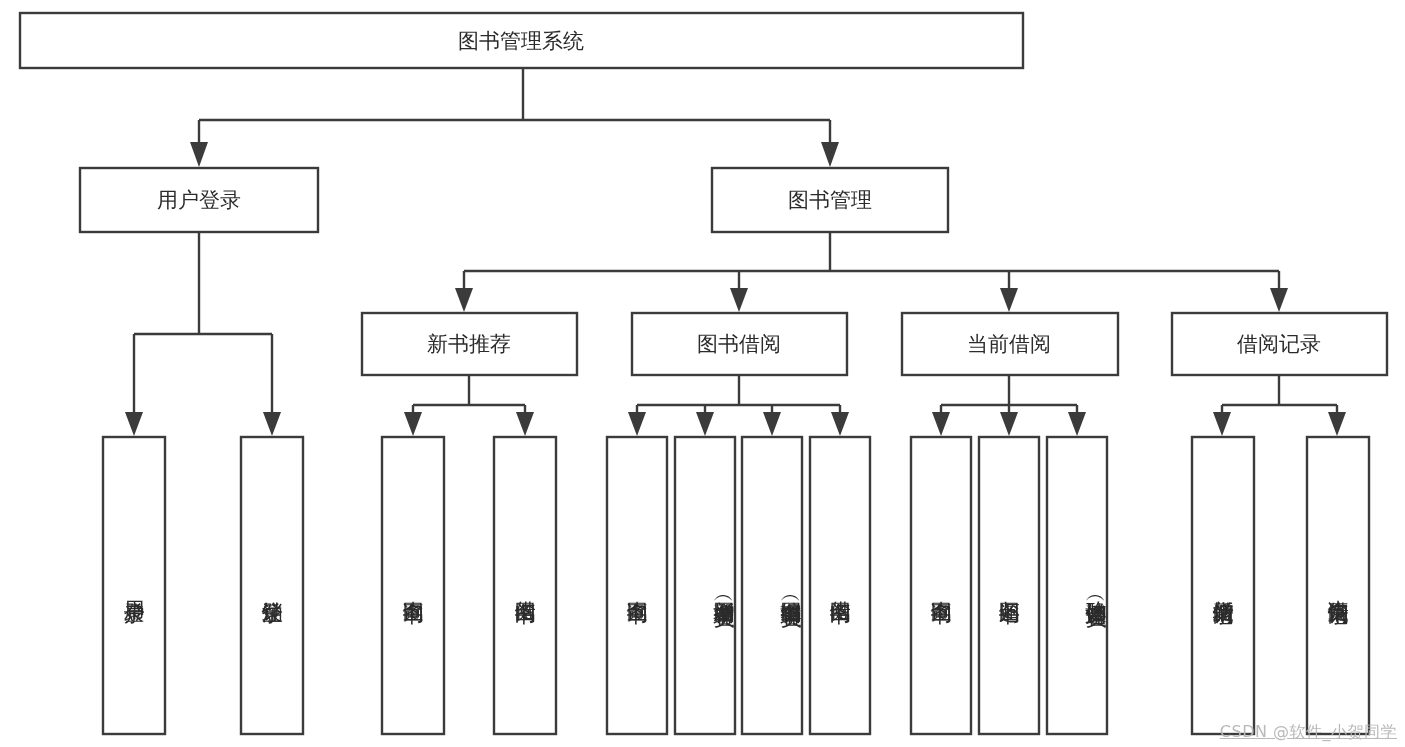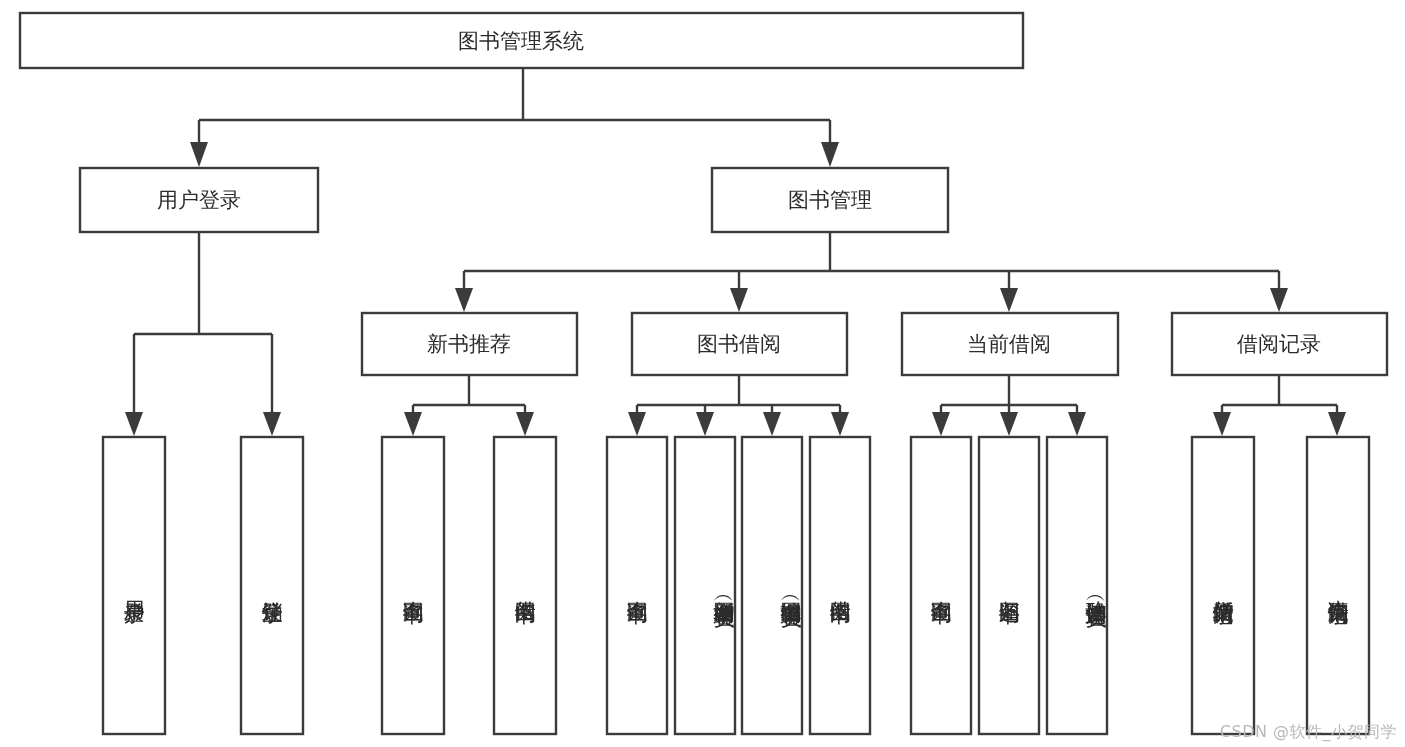--- a/index.html
+++ b/index.html
@@ -69,20 +69,21 @@
   }
   .watermark {
     position: absolute;
     right: 8px;
     bottom: 4px;
     font-family: "DejaVu Sans", "Liberation Sans", sans-serif;
     font-size: 16px;
     color: #b9b9b9;
     white-space: nowrap;
     letter-spacing: 0.5px;
+    text-decoration: underline;
   }
 </style>
 </head>
 <body>
 
 <div id="diagram-root">
 
   <svg class="diagram-canvas" viewBox="0 0 1405 747" xmlns="http://www.w3.org/2000/svg">
 
     <g>

